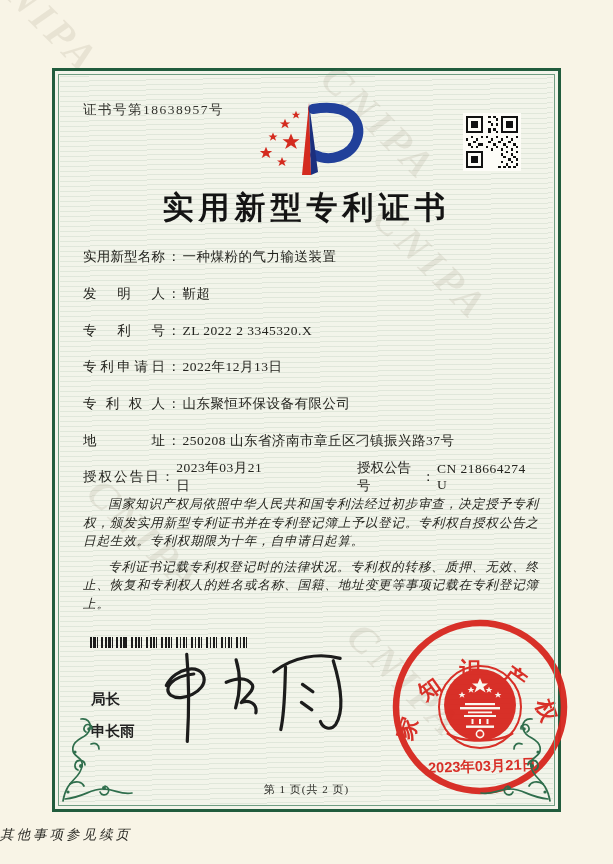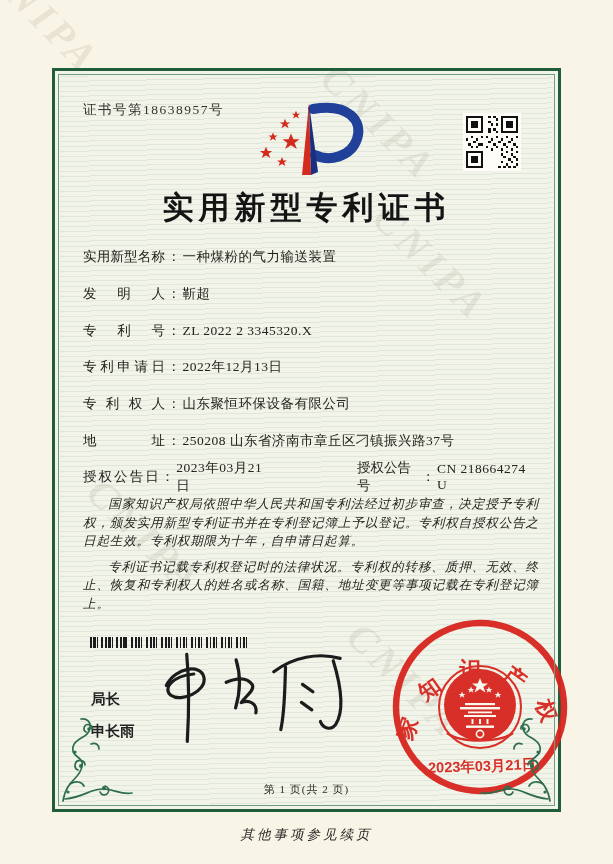--- a/index.html
+++ b/index.html
@@ -54,21 +54,21 @@
       #1c1c1c 0 1.5px, transparent 1.5px 3px,
       #1c1c1c 3px 5.5px, transparent 5.5px 6.5px,
       #1c1c1c 6.5px 7.5px, transparent 7.5px 11px,
       #1c1c1c 11px 13px, transparent 13px 15px);
   }
   .officer { position:absolute; left:36px; top:612px; font-family:"Liberation Sans","DejaVu Sans",sans-serif;
     font-weight:600; font-size:14.5px; color:#222; line-height:32px; }
   .signature { position:absolute; left:90px; top:570px; }
   .seal { position:absolute; left:334px; top:545px; opacity:0.95; }
   .page-num { position:absolute; left:0; bottom:12px; width:100%; text-align:center; font-size:11px; color:#2b2b26; letter-spacing:1px; }
-  .note { position:absolute; left:0; top:826px; width:100%; text-align:center;
+  .note { position:absolute; left:0; top:826px; width:100%; text-align:left;
     font-size:13.5px; font-style:italic; color:#2b2b26; letter-spacing:3px; }
   .orn { position:absolute; bottom:3px; }
   .orn-left { left:3px; }
   .orn-right { right:3px; transform:scaleX(-1); }
 </style>
 </head>
 <body>
 
 <div class="page">
 

